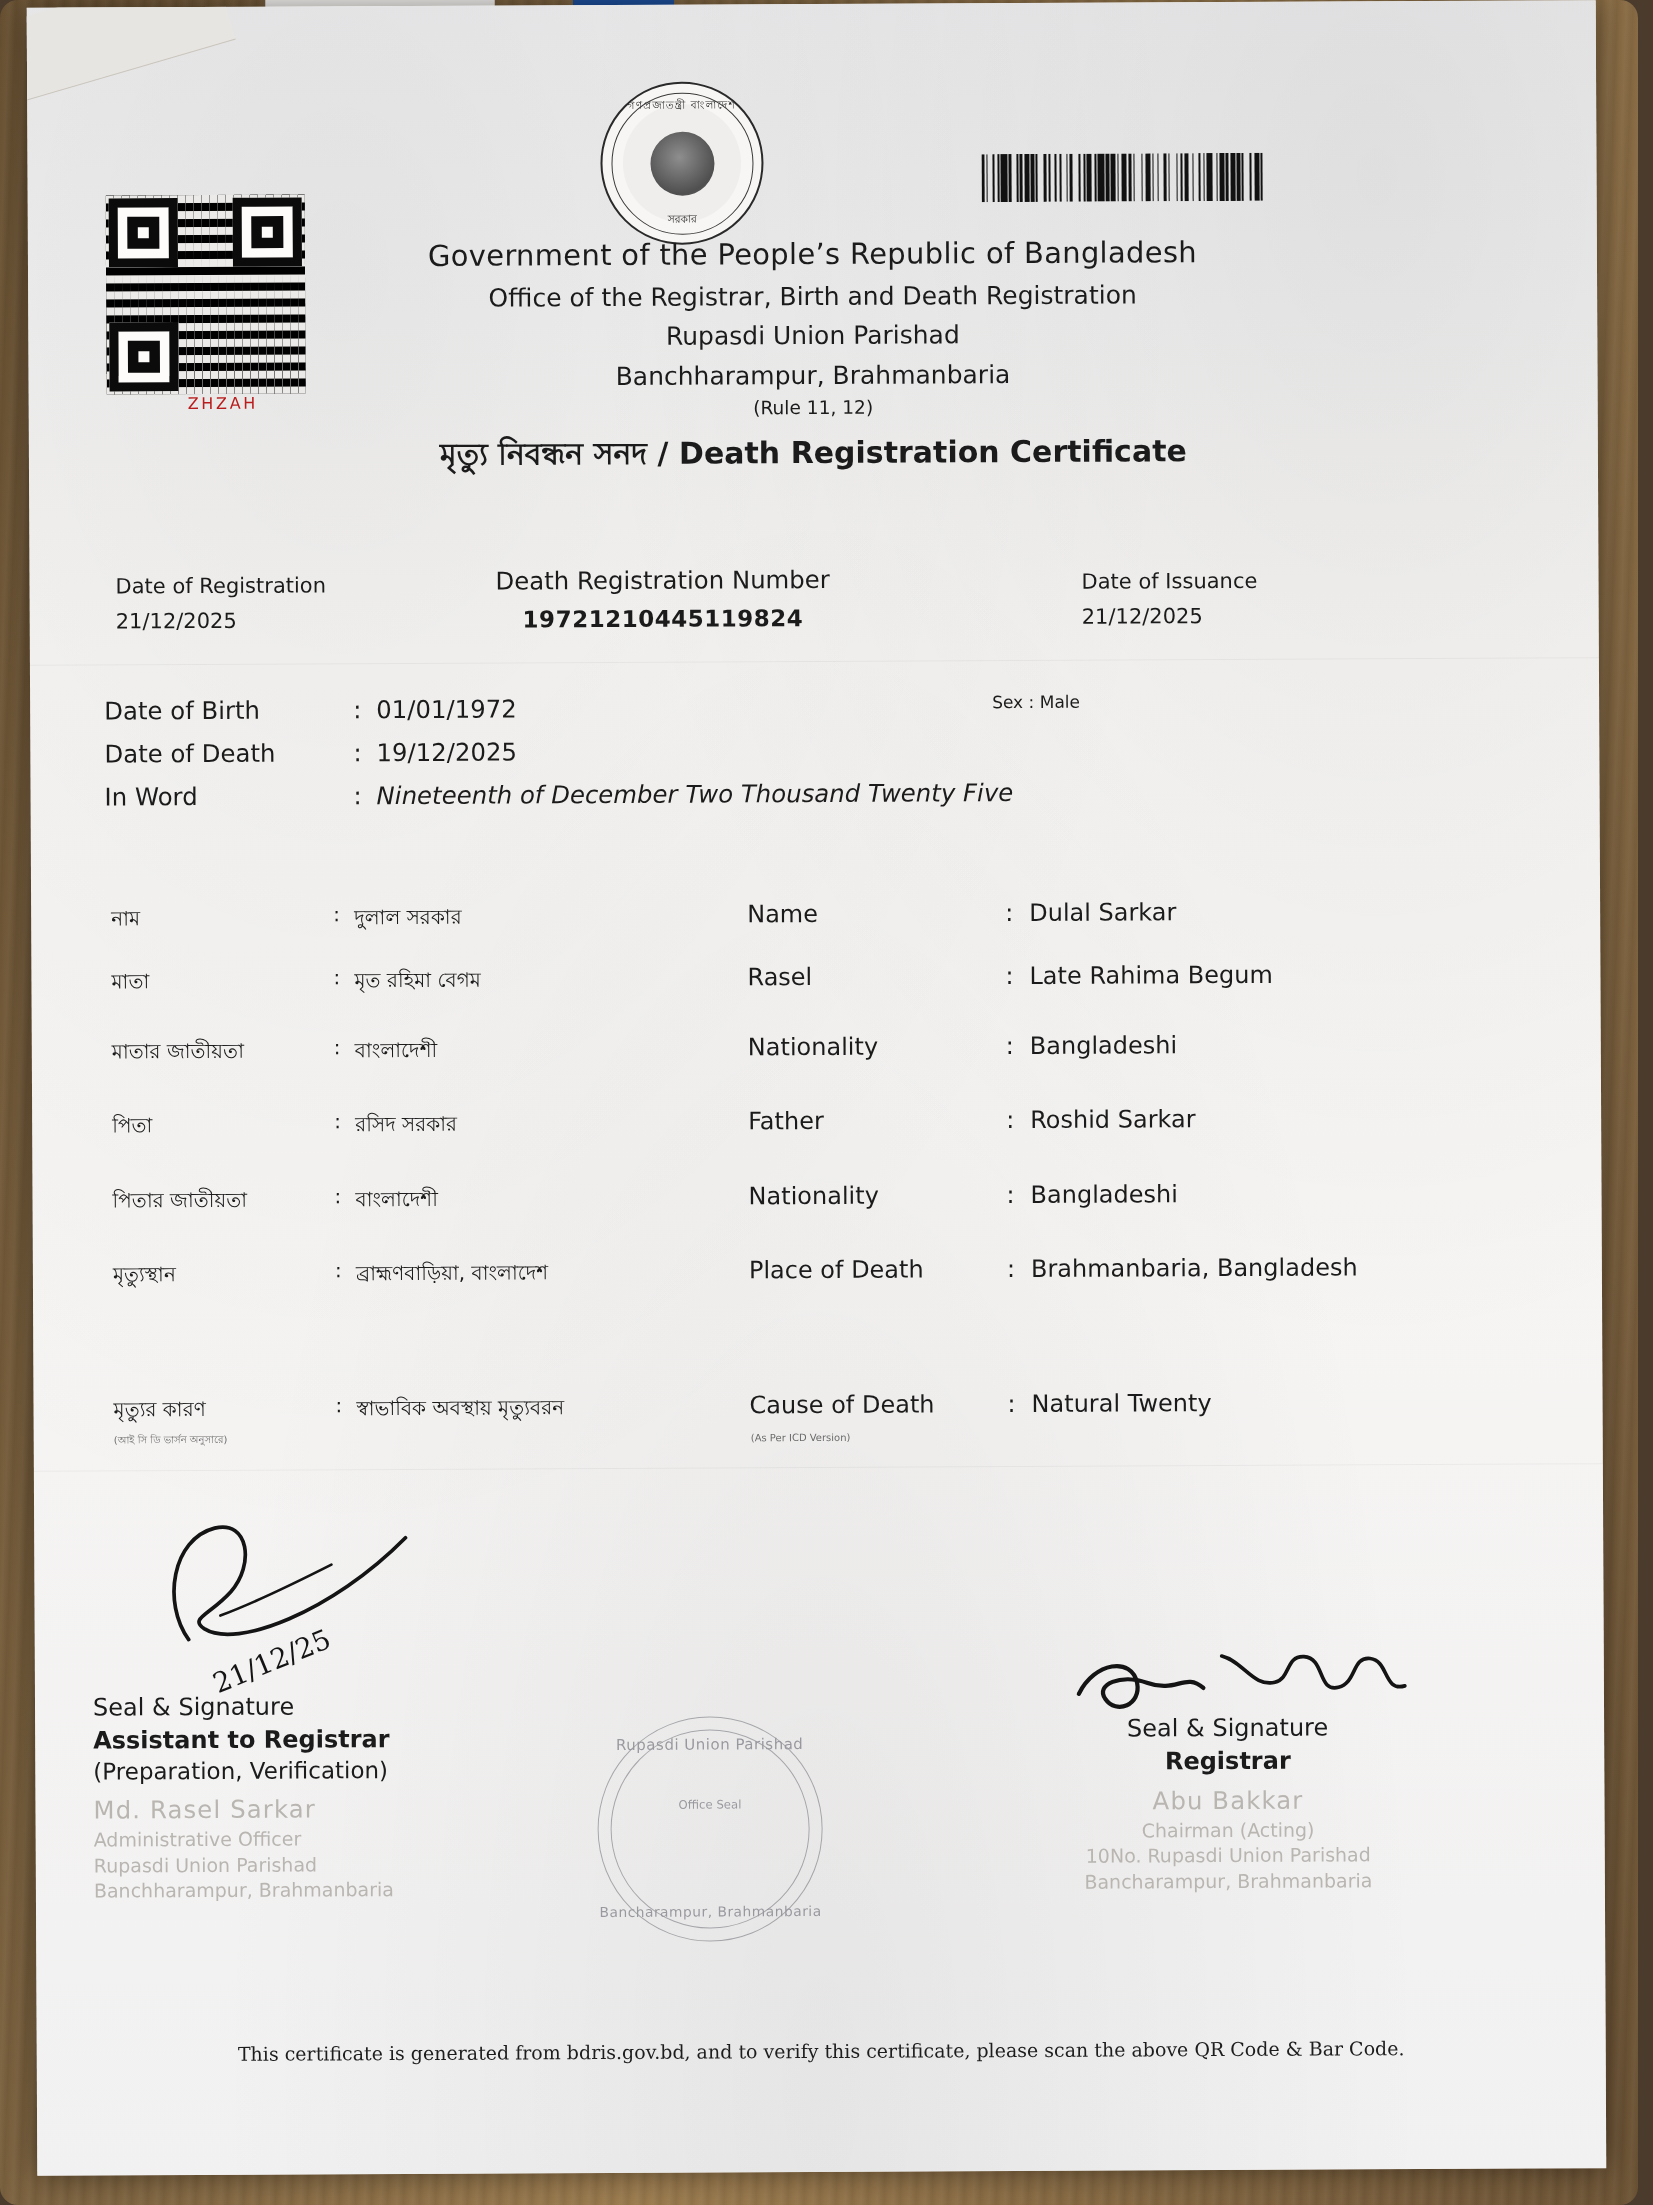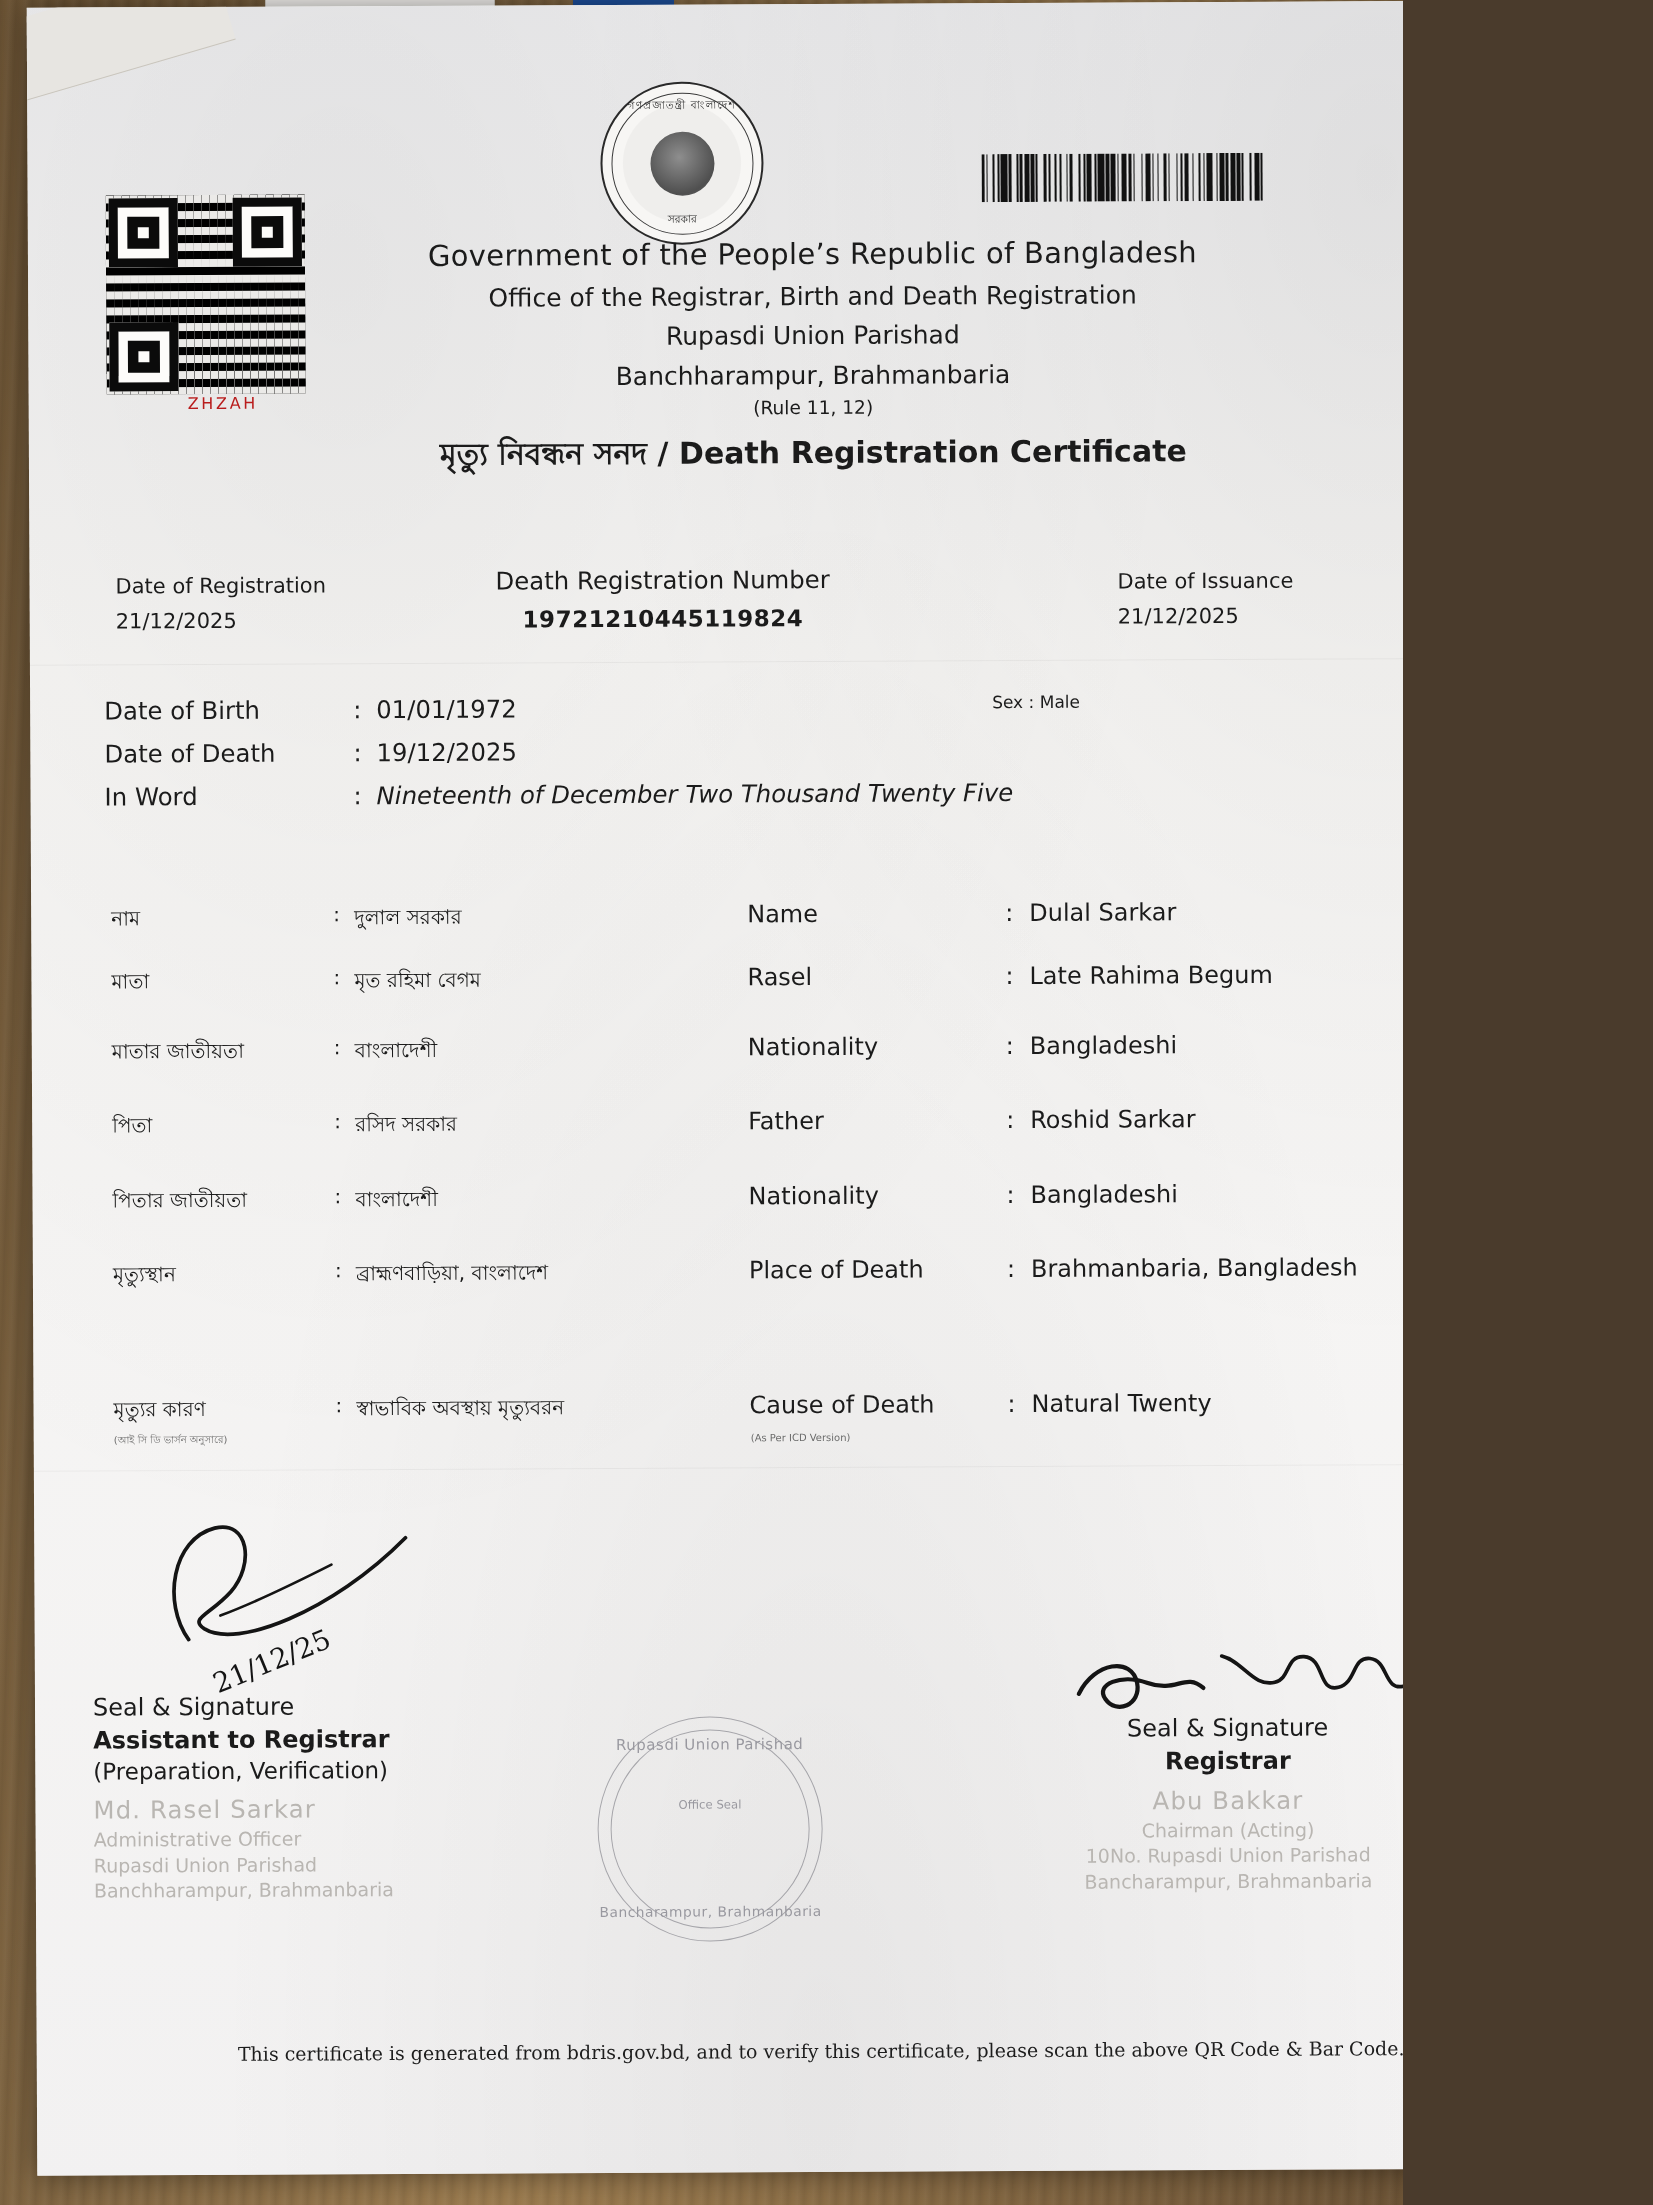--- a/index.html
+++ b/index.html
@@ -10,24 +10,25 @@
   body {
     width: 1654px;
     height: 2205px;
     overflow: hidden;
     font-family: "DejaVu Sans", sans-serif;
   }
 
   
   #scene {
     position: relative;
-    width: 1403px;
+    width: 1638px;
     height: 2205px;
     background: linear-gradient(105deg, #6b5334 0%, #7d6340 28%, #9c7c4f 55%, #6d5436 100%);
     overflow: hidden;
+    border-radius: 18px;
   }
   .wood-grain {
     position: absolute;
     inset: 0;
     background: repeating-linear-gradient(
       92deg,
       rgba(0,0,0,0.06) 0px,
       rgba(0,0,0,0.00) 4.8px,
       rgba(255,255,255,0.03) 9.5px,
       rgba(0,0,0,0.05) 16px
@@ -210,21 +211,21 @@
 
   
   .reg-row { position: absolute; left: 0; right: 0; top: 546px; }
   .reg-col { position: absolute; }
   .reg-lab { font-size: 21px; margin-bottom: 10.6px; white-space: nowrap; }
   .reg-val { font-size: 21px; white-space: nowrap; }
   .reg-val.bold { font-weight: 700; font-size: 23px; letter-spacing: 0.5px; }
 
   .c-reg  { left: 86px; top: 21px; }
   .c-num  { left: 466px; top: 15px; }
-  .c-iss  { left: 1052px; top: 21px; margin-left: 36px; }
+  .c-iss  { left: 1052px; top: 21px; }
 
   
   .dates { position: absolute; left: 74px; top: 689px; font-size: 24.4px; }
   .drow { display: flex; align-items: baseline; margin-bottom: 13.8px; }
   .dlab { width: 249px; white-space: nowrap; }
   .dcol { width: 23px; }
   .dval { white-space: nowrap; }
   .dval.italic { font-style: italic; }
   .sex {
     position: absolute;

